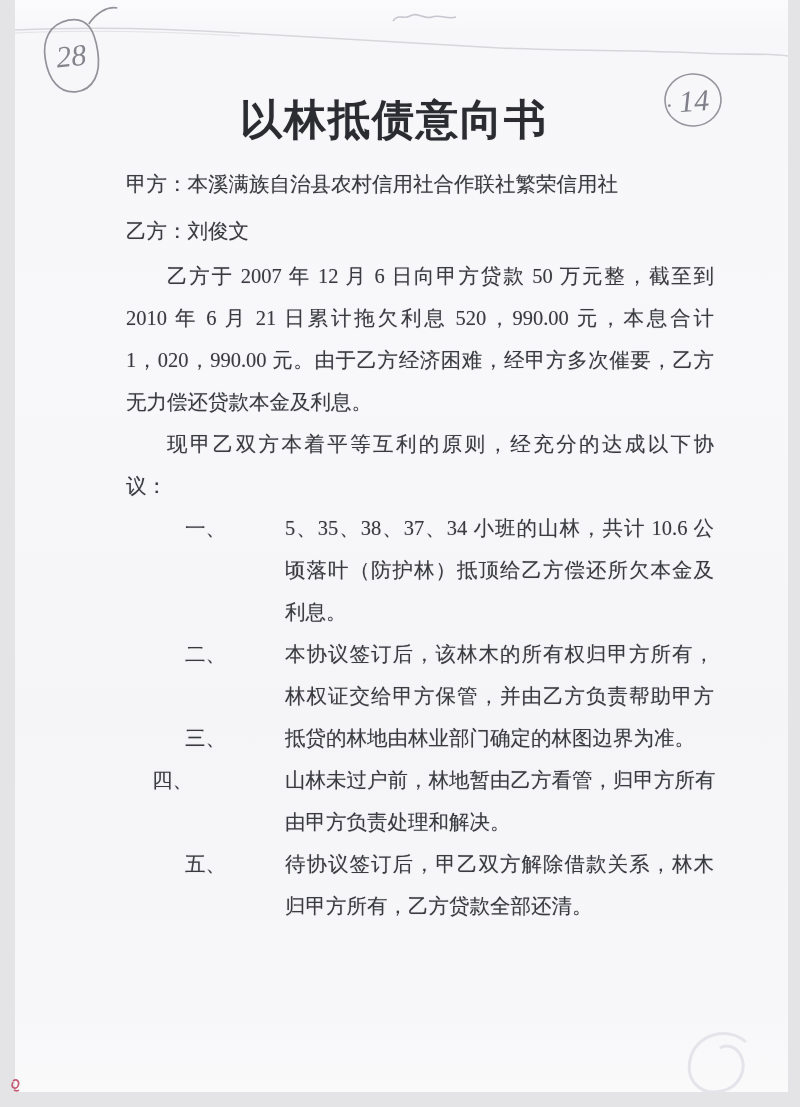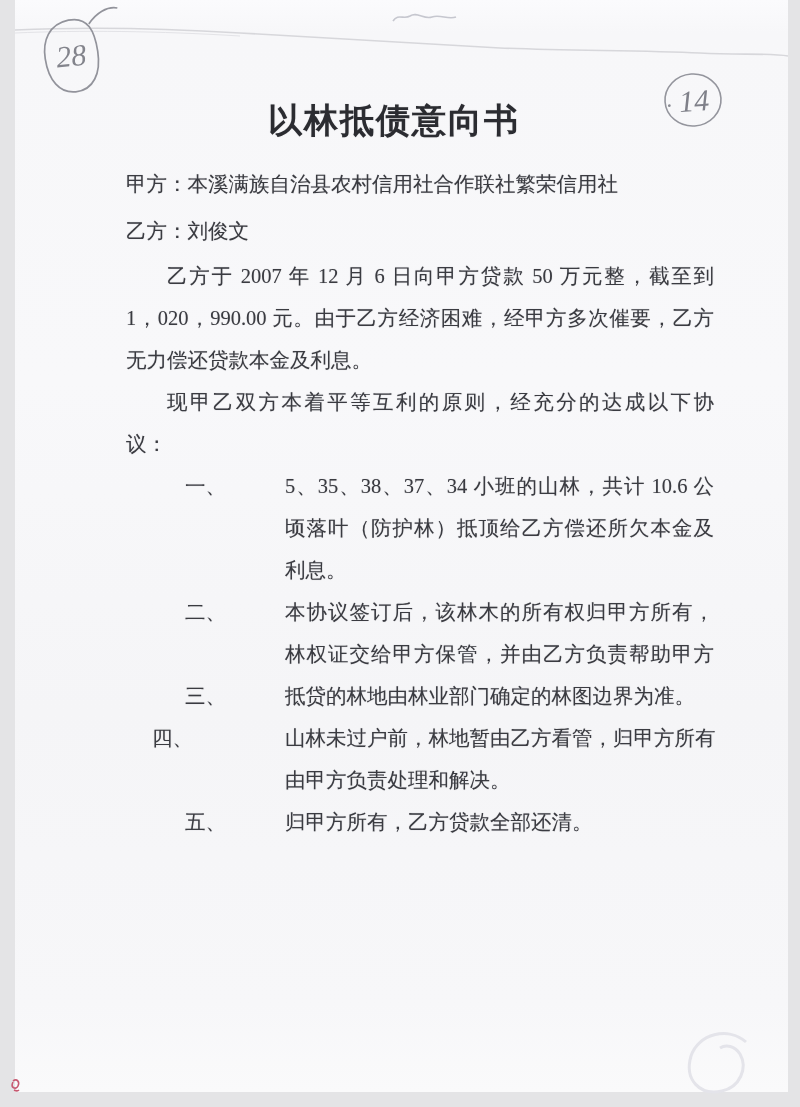--- a/index.html
+++ b/index.html
@@ -16,21 +16,21 @@
   }
   .marks {
     position:absolute; left:0; top:0; z-index:2; pointer-events:none;
   }
   .text-block {
     position:absolute; left:126px; top:96px; width:588px; z-index:3;
     color:#3a3b41; font-size:20.5px;
     text-shadow:0 0 1px rgba(58,59,65,.32);
   }
   .doc-title {
-    font-size:34px; font-weight:600; text-align:center; letter-spacing:2px;
+    font-size:42px; font-weight:600; text-align:center; letter-spacing:2px;
     line-height:41px; margin:4px 0 20px; position:relative; left:-26px;
     color:#2b2c31; white-space:nowrap;
   }
   .party-line { line-height:47px; white-space:nowrap; }
   .tl { line-height:42px; white-space:nowrap; text-align:justify; text-align-last:justify; }
   .tl.last { text-align-last:left; }
   .tl.ind  { text-indent:2em; }
   .clause { display:flex; padding-left:59px; }
   .clause-marker { width:100px; flex:none; line-height:42px; }
   .clauses .clause:nth-child(4) .clause-marker { transform:translateX(-33px); }
@@ -67,20 +67,21 @@
 
   <div class="party-line">
     <span>甲方：</span><span>本溪满族自治县农村信用社合作联社繁荣信用社</span>
   </div>
   <div class="party-line">
     <span>乙方：</span><span>刘俊文</span>
   </div>
 
   <div class="paragraph">
     <div class="tl ind">乙方于 2007 年 12 月 6 日向甲方贷款 50 万元整，截至到</div>
+    <div class="tl">2010 年 6 月 21 日累计拖欠利息 520，990.00 元，本息合计</div>
     <div class="tl">1，020，990.00 元。由于乙方经济困难，经甲方多次催要，乙方</div>
     <div class="tl last">无力偿还贷款本金及利息。</div>
   </div>
 
   <div class="paragraph">
     <div class="tl ind">现甲乙双方本着平等互利的原则，经充分的达成以下协</div>
     <div class="tl last">议：</div>
   </div>
 
   <div class="clauses">
@@ -113,18 +114,19 @@
       <div class="clause-marker">四、</div>
       <div class="clause-body">
         <div class="tl">山林未过户前，林地暂由乙方看管，归甲方所有</div>
         <div class="tl last">由甲方负责处理和解决。</div>
       </div>
     </div>
 
     <div class="clause">
       <div class="clause-marker">五、</div>
       <div class="clause-body">
+        <div class="tl">待协议签订后，甲乙双方解除借款关系，林木</div>
         <div class="tl last">归甲方所有，乙方贷款全部还清。</div>
       </div>
     </div>
 
   </div>
 </div>
 
 </body></html>

